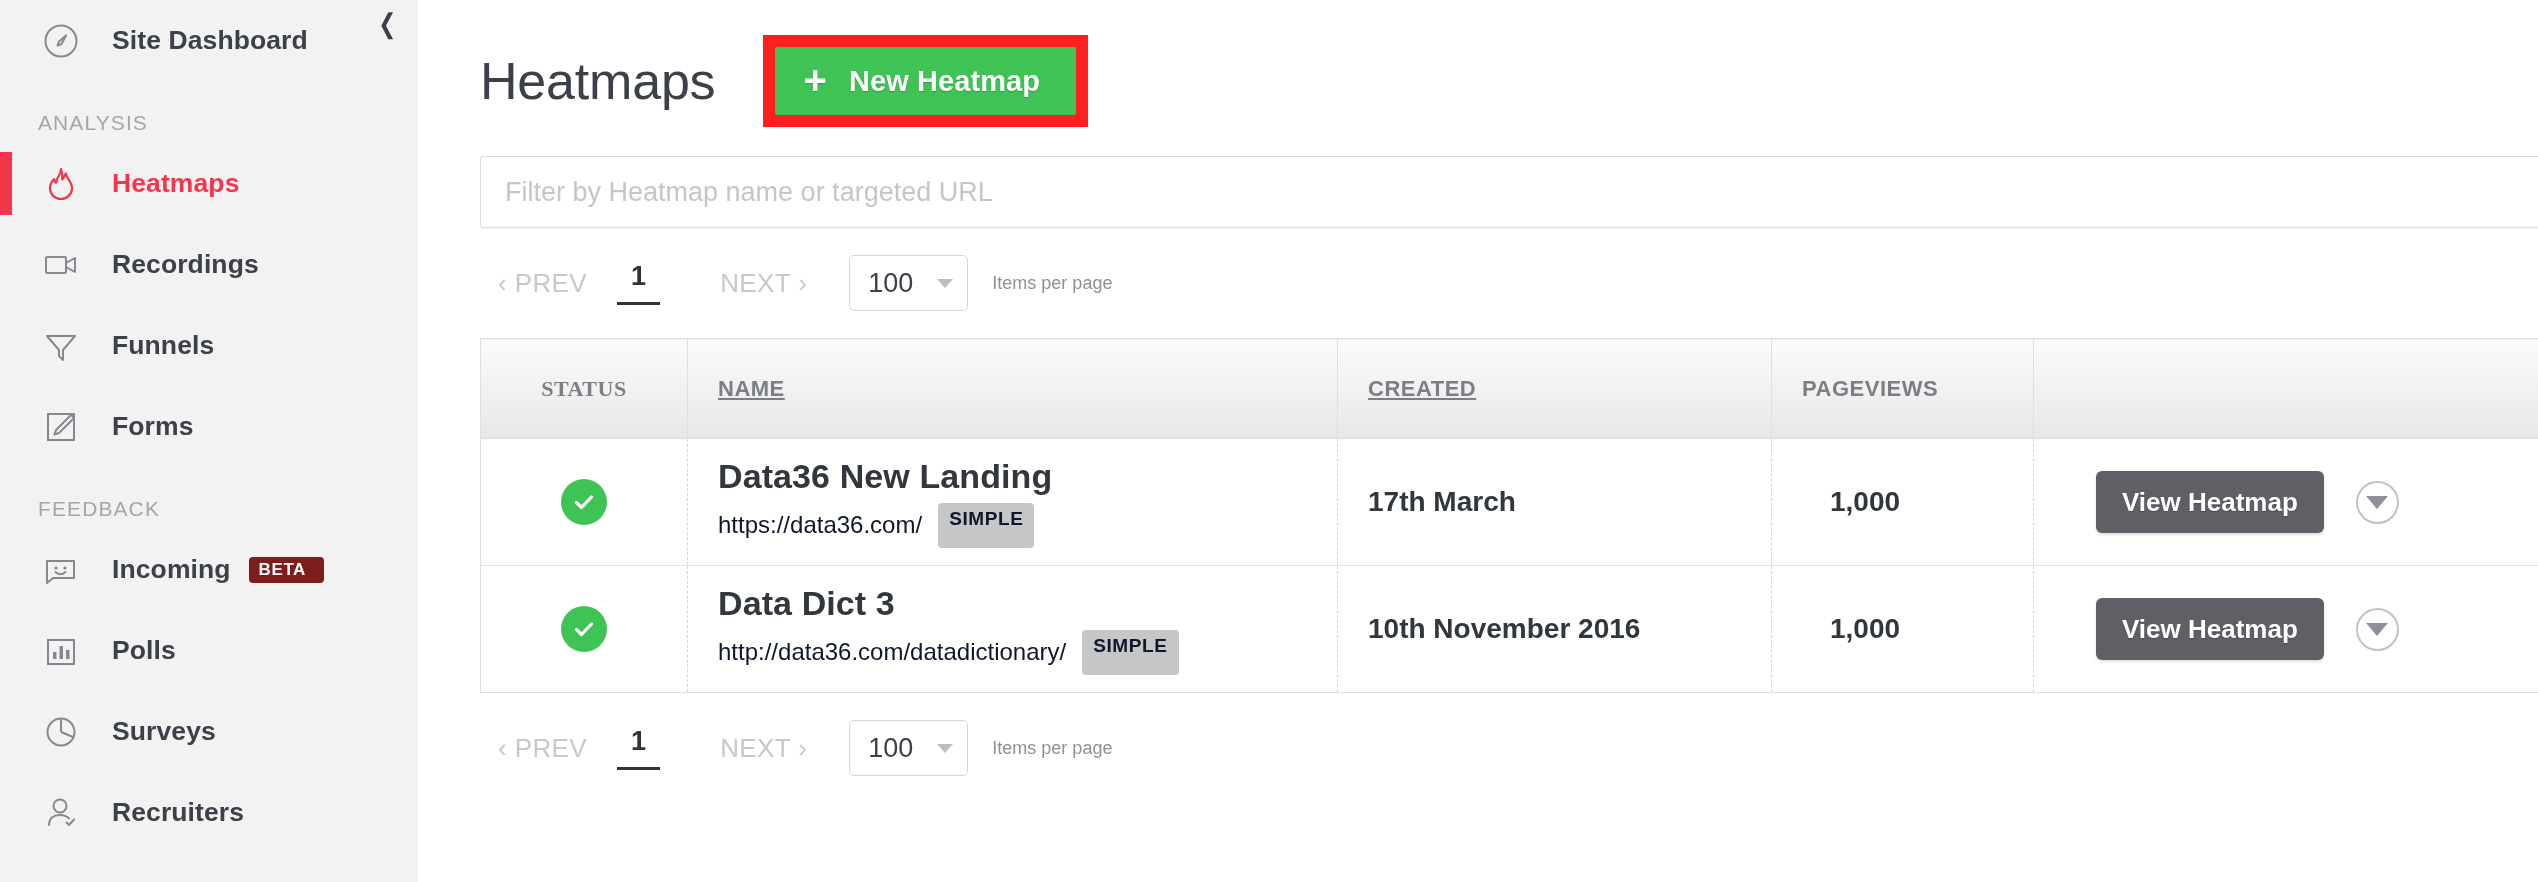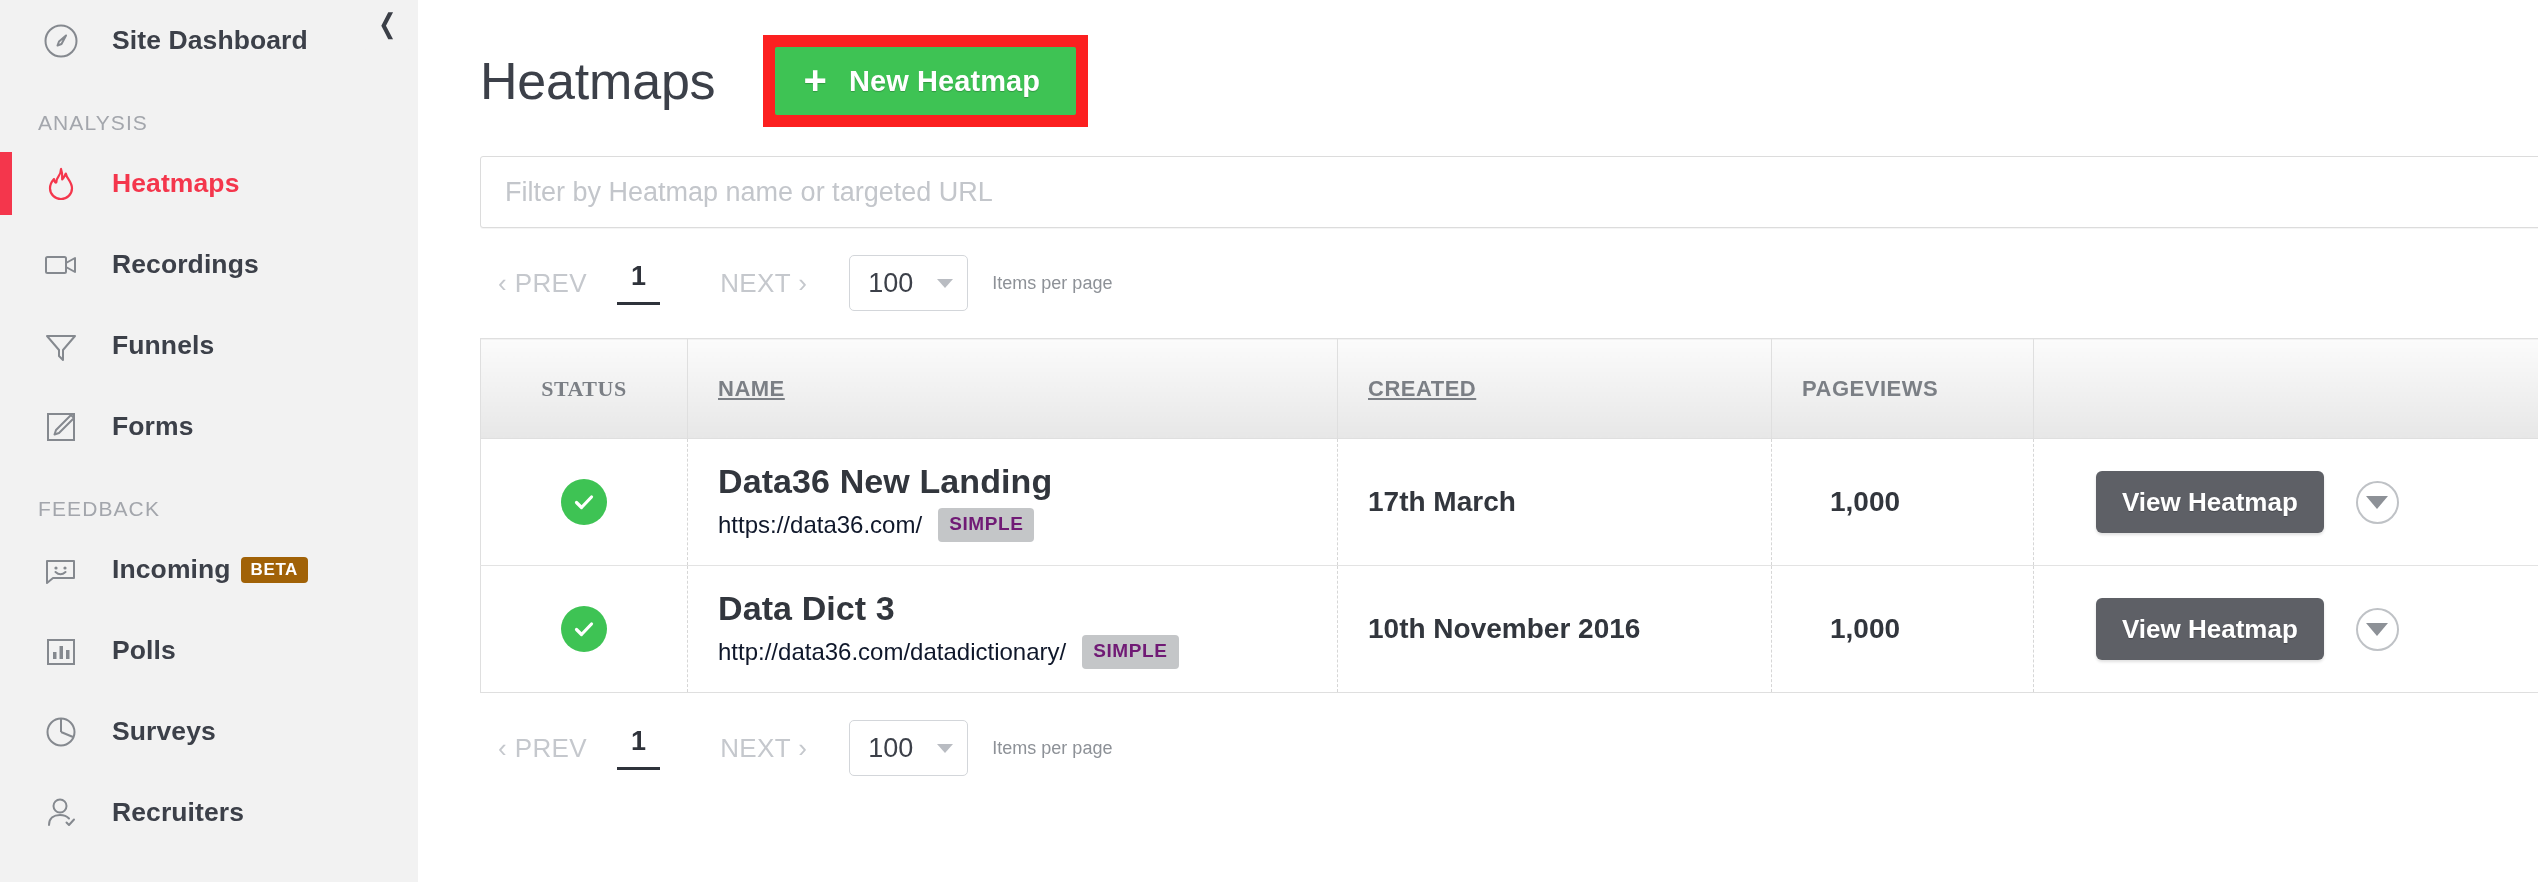--- a/index.html
+++ b/index.html
@@ -96,27 +96,27 @@
     color: #a3a6ac;
     font-weight: 400;
     padding-left: 38px;
     height: 62px;
     display: flex;
     align-items: flex-end;
     padding-bottom: 8px;
   }
 
   .beta-badge {
-    margin-left: 10px;
-    background: #a16207;
+    margin-left: 18px;
+    background: #7f1d1d;
     color: #ffffff;
     font-size: 17px;
     font-weight: 700;
     letter-spacing: 0.6px;
-    padding: 4px 10px 5px 10px;
+    padding: 4px 18px 5px 10px;
     border-radius: 4px;
     line-height: 1;
   }
 
   
   #main {
     position: relative;
     flex: 1 1 auto;
     height: 882px;
     background: #ffffff;
@@ -310,25 +310,25 @@
     white-space: nowrap;
   }
   .hm-url {
     font-size: 24px;
     color: #0f172a;
     font-weight: 400;
   }
   .tag-simple {
     margin-left: 16px;
     background: #c4c6c8;
-    color: #701a75;
+    color: #0f172a;
     font-size: 19px;
     font-weight: 700;
     letter-spacing: 0.6px;
-    padding: 6px 11px 9px 11px;
+    padding: 6px 11px 20px 11px;
     border-radius: 4px;
     line-height: 1;
   }
 
   .cell-bold {
     font-size: 28px;
     font-weight: 700;
     color: #32363d;
     white-space: nowrap;
   }

